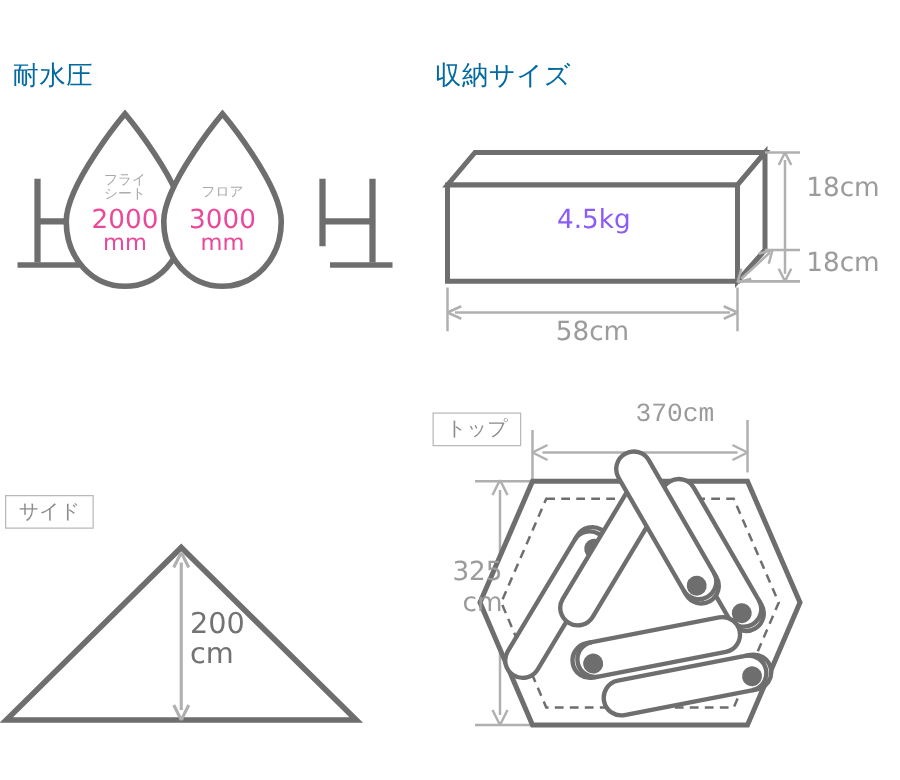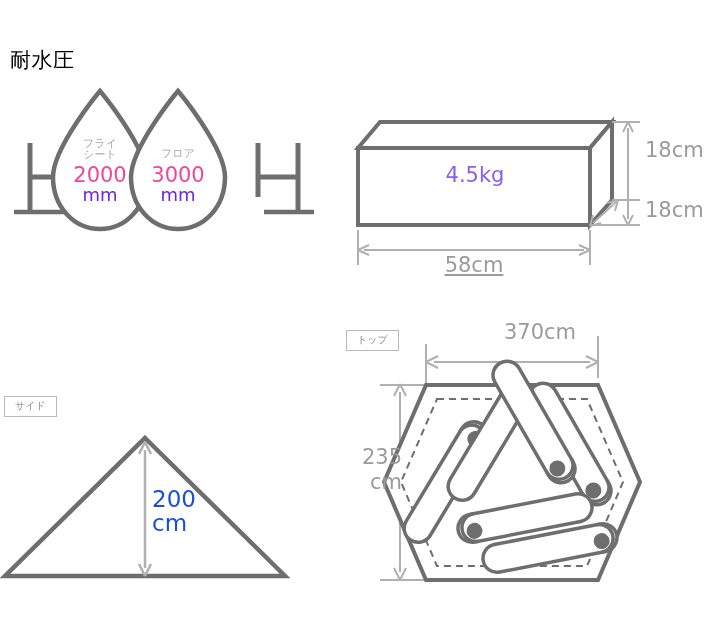--- a/index.html
+++ b/index.html
@@ -6,49 +6,49 @@
   html,body{margin:0;padding:0;background:#ffffff;}
   body{
     width:720px;height:624px;position:relative;overflow:hidden;
     font-family:"Liberation Sans","DejaVu Sans",sans-serif;
     color:#6e6e6e;
   }
   .panel{position:absolute;}
   .sec-title{
     position:absolute;
     font-size:21px;
-    color:#000000;
+    color:#0369a1;
     letter-spacing:0.5px;
     font-family:"DejaVu Sans","Liberation Sans",sans-serif;
     white-space:nowrap;
   }
   .tagbox{
     position:absolute;
     border:1.5px solid #b9b9b9;
     color:#8c8c8c;
-    font-size:10px;
+    font-size:16px;
     padding:4px 10px 5px 10px;
     background:#fff;
     white-space:nowrap;
     font-family:"DejaVu Sans","Liberation Sans",sans-serif;
     line-height:1;
   }
   svg{display:block;position:absolute;overflow:visible;}
   .lbl{
     position:absolute;
-    color:#1d4ed8;
+    color:#737373;
     white-space:nowrap;
     font-family:"DejaVu Sans","Liberation Sans",sans-serif;
     line-height:1.02;
     text-align:center;
   }
   .dim{font-size:21px;color:#9b9b9b;}
   .drop-small{font-size:11px;color:#a8a8a8;letter-spacing:0px;line-height:1.02;}
   .drop-big{font-size:21px;color:#ec4899;line-height:1.05;}
-  .drop-mm{font-size:18px;color:#6d28d9;line-height:1.05;}
+  .drop-mm{font-size:18px;color:#ec4899;line-height:1.05;}
   .weight{font-size:21px;color:#8b5cf6;}
   .tri-jp{font-size:24px;color:#a5a5a5;}
 </style>
 </head>
 <body>
 
 <div class="panel" style="left:0;top:0;width:340px;height:300px;">
 
   <div class="sec-title" style="left:10px;top:46px;">耐水圧</div>
 
@@ -83,20 +83,21 @@
   <div class="lbl drop-big" style="left:60px;top:164px;width:80px;">2000</div>
   <div class="lbl drop-mm" style="left:60px;top:186px;width:80px;">mm</div>
 
   <div class="lbl drop-small" style="left:138px;top:148px;width:80px;">フロア</div>
   <div class="lbl drop-big" style="left:138px;top:164px;width:80px;">3000</div>
   <div class="lbl drop-mm" style="left:138px;top:186px;width:80px;">mm</div>
 </div>
 
 <div class="panel" style="left:340px;top:0;width:380px;height:300px;">
 
+  <div class="sec-title" style="left:8px;top:46px;">収納サイズ</div>
 
   <svg width="380" height="230" style="left:0;top:80px;">
 
     <g fill="none" stroke="#6e6e6e" stroke-width="6">
       <path d="M82,100 C82,28 198,28 198,100"></path>
       <path d="M112,108 C112,50 186,50 186,108"></path>
     </g>
 
     <path fill="#ffffff" stroke="#6e6e6e" stroke-width="4" d="M18,68 L250,68 L272,42 L40,42 Z"></path>
 
@@ -125,21 +126,21 @@
       <line x1="250" y1="150" x2="250" y2="185"></line>
       <line x1="24" y1="170" x2="244" y2="170"></line>
       <path d="M18,170 l11,-5 M18,170 l11,5"></path>
       <path d="M250,170 l-11,-5 M250,170 l-11,5"></path>
     </g>
   </svg>
 
   <div class="lbl weight" style="left:75px;top:165px;width:120px;">4.5kg</div>
   <div class="lbl dim" style="left:305px;top:140px;width:80px;text-align:left;">18cm</div>
   <div class="lbl dim" style="left:305px;top:200px;width:80px;text-align:left;">18cm</div>
-  <div class="lbl dim" style="left:74px;top:255px;width:120px;text-decoration:underline;">58cm</div>
+  <div class="lbl dim" style="left:74px;top:255px;width:120px;">58cm</div>
 </div>
 
 <div class="panel" style="left:0;top:300px;width:340px;height:324px;">
 
 
   <div class="tagbox" style="left:4px;top:96px;">サイド</div>
 
   <svg width="340" height="210" style="left:0;top:110px;">
 
     <path fill="#ffffff" stroke="#6e6e6e" stroke-width="4.5" d="M145,28 L285,166 L5,166 Z"></path>
@@ -208,16 +209,16 @@
         <circle cx="-52" cy="3" r="8" fill="#6e6e6e" stroke="none"></circle>
       </g>
       <g transform="translate(210,226) rotate(-11)">
         <rect x="-68" y="-14" width="136" height="28" rx="14" ry="14"></rect>
         <path d="M50,-14 A14,14 0 0 1 50,14" fill="none"></path>
         <circle cx="52" cy="3" r="8" fill="#6e6e6e" stroke="none"></circle>
       </g>
     </g>
   </svg>
 
-  <div class="lbl dim" style="left:130px;top:22px;width:140px;">370cm</div>
-  <div class="lbl dim" style="left:6px;top:147px;width:56px;text-align:right;">235</div>
+  <div class="lbl dim" style="left:130px;top:22px;width:140px;font-family:Liberation Mono, monospace;">370cm</div>
+  <div class="lbl dim" style="left:6px;top:147px;width:56px;text-align:right;">325</div>
   <div class="lbl dim" style="left:6px;top:172px;width:56px;text-align:right;">cm</div>
 </div>
 
 </body></html>

